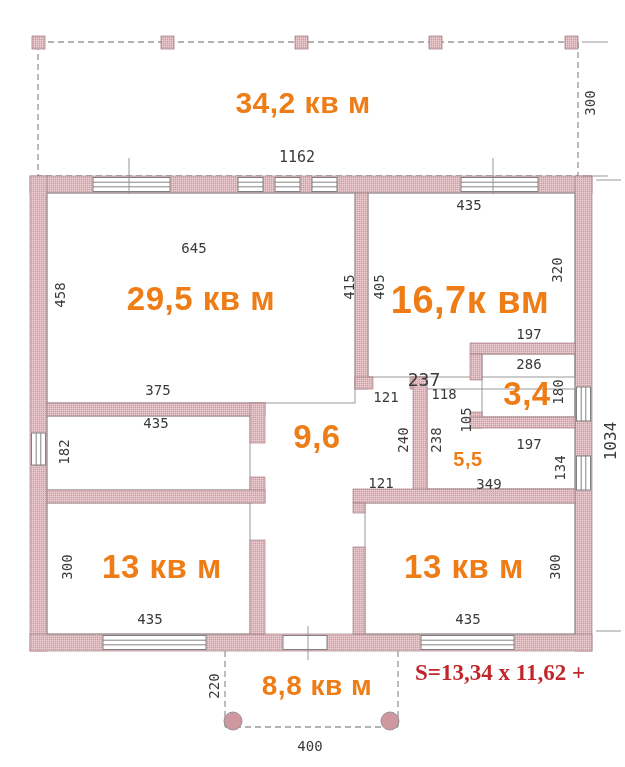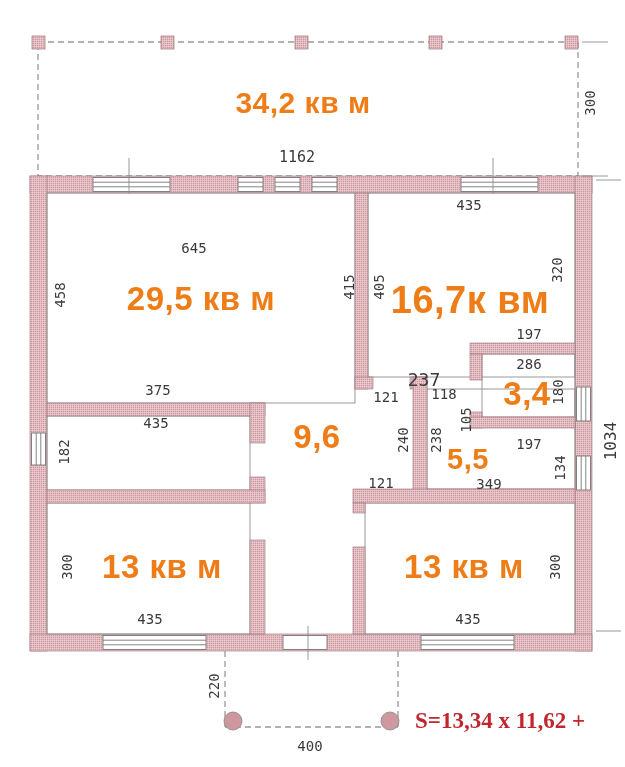--- a/index.html
+++ b/index.html
@@ -7,21 +7,21 @@
         font-family:"Liberation Sans",sans-serif;}
   #plan svg{position:absolute;left:0;top:0;}
   #labels{position:absolute;left:0;top:0;width:625px;height:542px;}
   .room-label{position:absolute;transform:translate(-50%,-50%);font-weight:bold;
       color:#ee7d17;white-space:nowrap;font-family:"Liberation Sans",sans-serif;
       letter-spacing:0.5px;}
   .dim-label{position:absolute;transform:translate(-50%,-50%);font-size:14px;color:#3a3a3a;
       white-space:nowrap;font-family:"DejaVu Sans Mono",monospace;letter-spacing:0px;}
   .dim-label.rot{transform:translate(-50%,-50%) rotate(-90deg);}
   .formula{position:absolute;transform:translate(-50%,-50%);font-family:"Liberation Serif",serif;
-      font-weight:bold;font-size:23px;color:#c0272d;white-space:nowrap;margin-top:48px;}
+      font-weight:bold;font-size:23px;color:#c0272d;white-space:nowrap;}
 </style>
 </head>
 <body>
 
 <div id="plan">
 
   <svg width="625" height="767" viewBox="0 0 625 767">
     <defs>
       <pattern id="wallpat" width="4" height="4" patternUnits="userSpaceOnUse">
         <rect width="4" height="4" fill="#cf98a0"></rect>
@@ -139,23 +139,24 @@
       <circle cx="390" cy="721" r="9" fill="#cf98a0" stroke="#8c8c8c" stroke-width="0.9"></circle>
     </g>
   </svg>
 
   <div id="labels">
       <div class="room-label" style="left: 303px; top: 103px; font-size: 30px;">34,2 кв м</div>
       <div class="room-label" style="left: 201px; top: 299px; font-size: 33px;">29,5 кв м</div>
       <div class="room-label" style="left: 470px; top: 300px; font-size: 38px;">16,7к вм</div>
       <div class="room-label" style="left: 527px; top: 394px; font-size: 33px;">3,4</div>
       <div class="room-label" style="left: 317px; top: 437px; font-size: 33px;">9,6</div>
-      <div class="room-label" style="left: 468px; top: 459px; font-size: 29px; text-align: center;">5,5</div>
+      <div class="room-label" style="left: 468px; top: 459px; font-size: 20px; text-align: center;">5,5</div>
       <div class="room-label" style="left: 162px; top: 567px; font-size: 33px;">13 кв м</div>
       <div class="room-label" style="left: 464px; top: 567px; font-size: 33px;">13 кв м</div>
+      <div class="room-label" style="left: 317px; top: 686px; font-size: 28px;">8,8 кв м</div>
       <div class="dim-label" style="left: 297px; top: 157px; font-size: 15px;">1162</div>
       <div class="dim-label rot" style="left: 590px; top: 103px; font-size: 14px;">300</div>
       <div class="dim-label" style="left: 194px; top: 205px; font-size: 14px; margin-top: 43px;">645</div>
       <div class="dim-label" style="left: 469px; top: 205px; font-size: 14px;">435</div>
       <div class="dim-label rot" style="left: 60px; top: 295px; font-size: 14px;">458</div>
       <div class="dim-label rot" style="left: 349px; top: 287px; font-size: 14px;">415</div>
       <div class="dim-label rot" style="left: 379px; top: 287px; font-size: 14px;">405</div>
       <div class="dim-label rot" style="left: 557px; top: 270px; font-size: 14px;">320</div>
       <div class="dim-label" style="left: 529px; top: 334px; font-size: 14px;">197</div>
       <div class="dim-label" style="left: 529px; top: 364px; font-size: 14px;">286</div>

